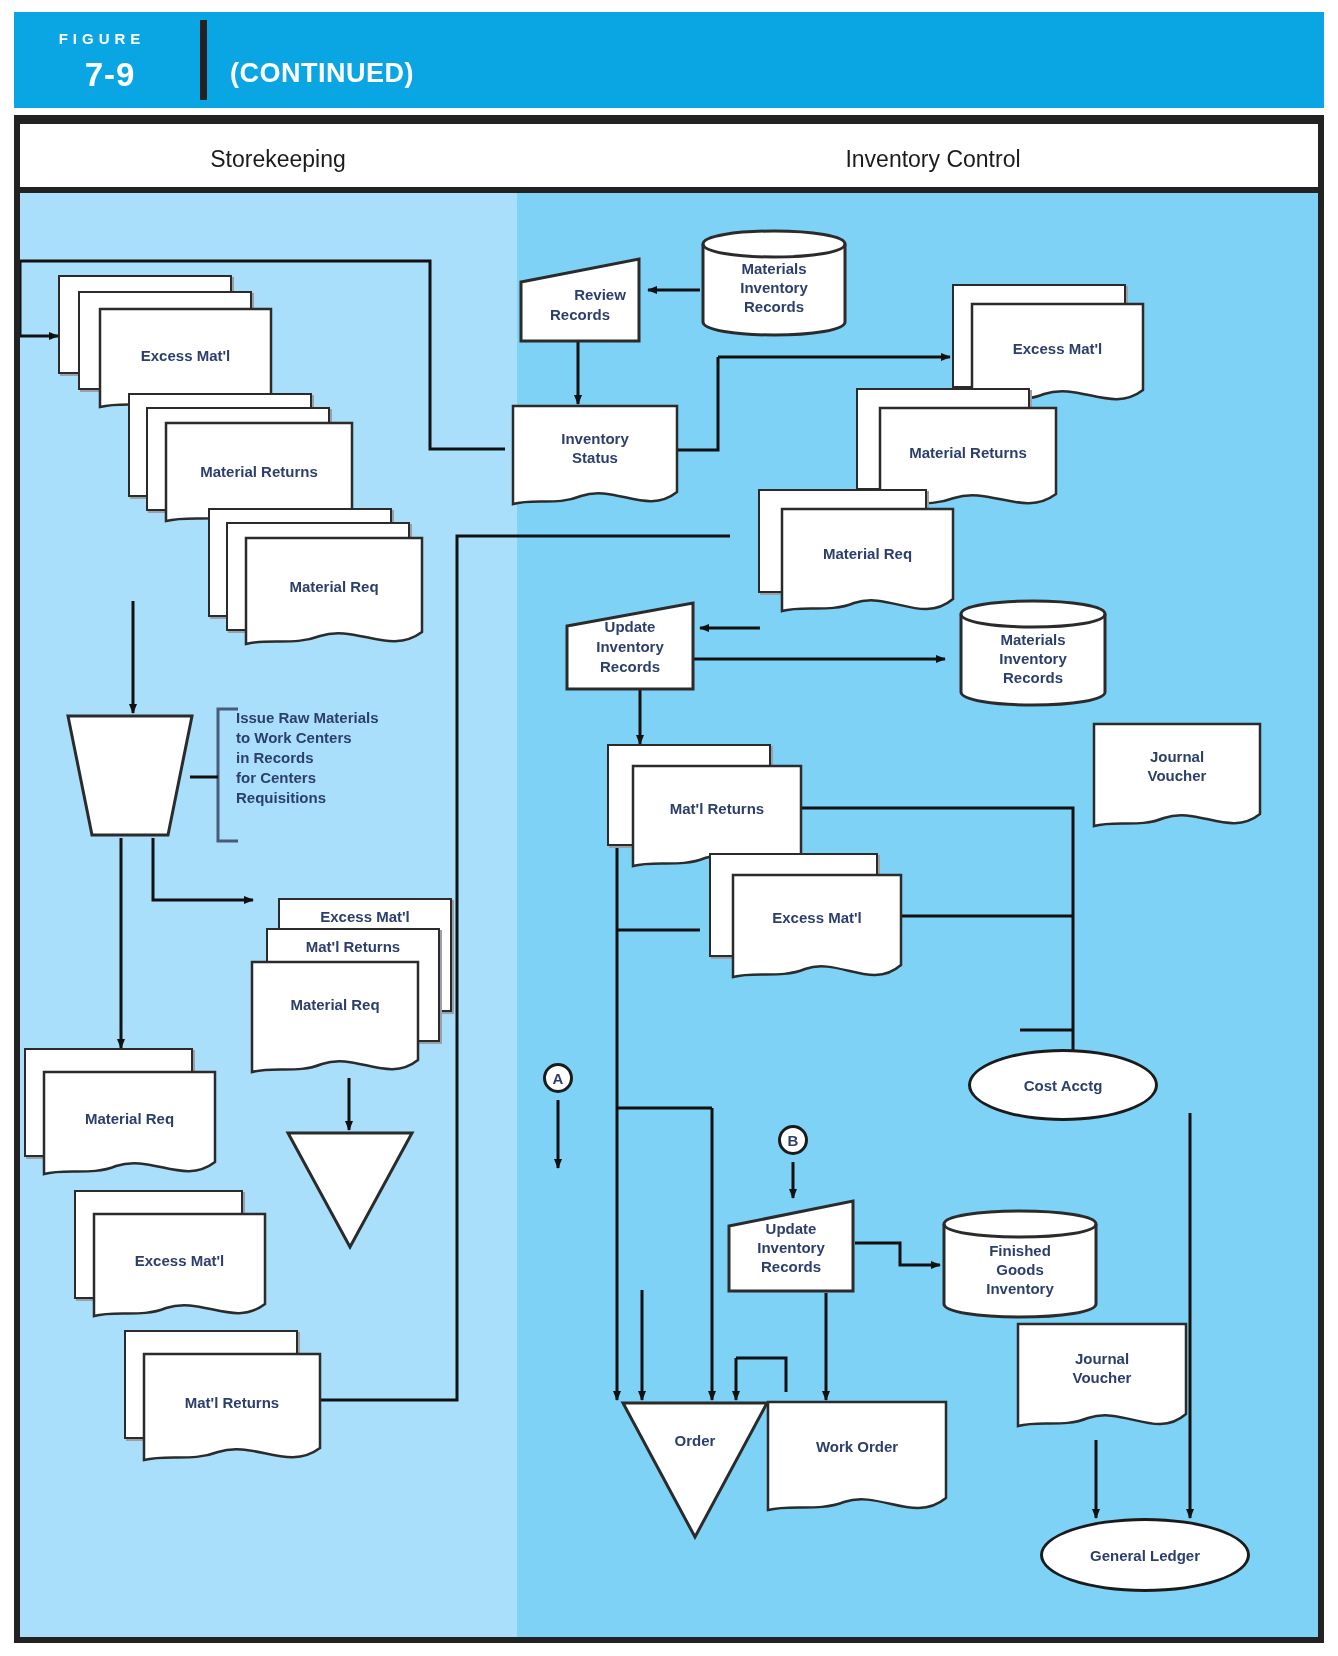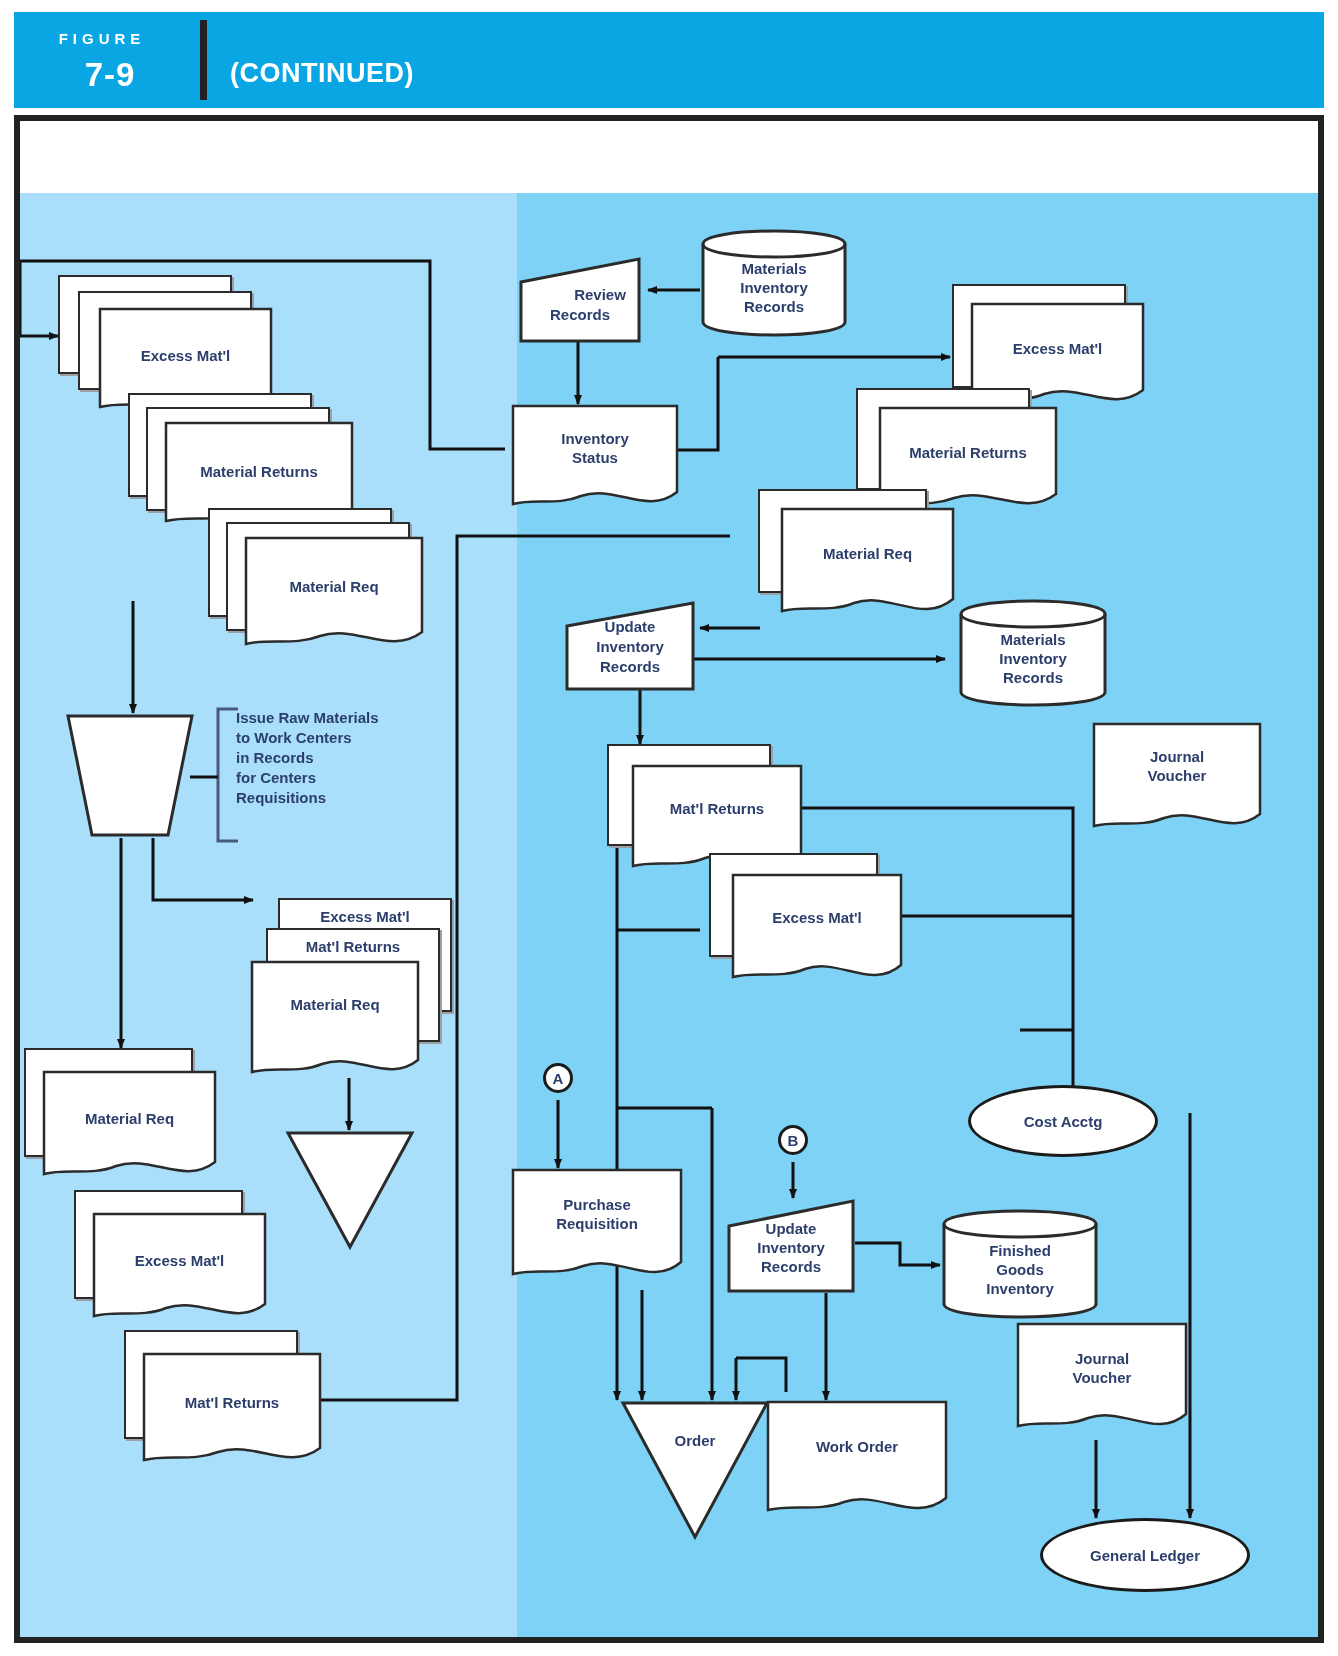--- a/index.html
+++ b/index.html
@@ -97,20 +97,24 @@
 
   <div id="fig-header">
     <div id="fig-num-box">
       <div id="fig-word">FIGURE</div>
       <div id="fig-number">7-9</div>
     </div>
     <div id="fig-divider"></div>
     <div id="fig-title">(CONTINUED)</div>
   </div>
 
+  <div id="col-band">
+    <div class="col-title" id="col-title-store">Storekeeping</div>
+    <div class="col-title" id="col-title-inv">Inventory Control</div>
+  </div>
 
   <div id="pane-store"></div>
   <div id="pane-inv"></div>
 
   <svg id="lines" viewBox="0 0 1338 1656">
     <defs>
       <marker id="ah" markerWidth="10" markerHeight="8" refX="9" refY="4" orient="auto" markerUnits="userSpaceOnUse">
         <path d="M0,0 L10,4 L0,8 Z" fill="#111111"></path>
       </marker>
     </defs>
@@ -381,38 +385,31 @@
   </div>
 
   <div class="conn" style="left:543px;top:1063px;">
     <span>A</span>
   </div>
 
   <div class="conn" style="left:778px;top:1125px;">
     <span>B</span>
   </div>
 
-  <div class="node" style="left:511px;top:1168px;width:172px;height:124px;">
-    <svg width="172" height="124" viewBox="0 0 172 124">
-        <path d="M2,2 H170 V94 C140,120 108,86 72,98 C48,108 24,100 2,106 Z" fill="#ffffff" stroke="#2b2b2b" stroke-width="2.5"></path>
-      </svg>
-    <div class="lbl" style="top:28px;">Purchase</div>
-    <div class="lbl" style="top:47px;">Requisition</div>
-  </div>
 
   <div class="node" style="left:726px;top:1198px;width:130px;height:96px;">
     <svg width="130" height="96" viewBox="0 0 130 96">
         <path d="M3,28 L127,3 L127,93 L3,93 Z" fill="#ffffff" stroke="#2b2b2b" stroke-width="3"></path>
       </svg>
     <div class="lbl" style="top:22px;">Update</div>
     <div class="lbl" style="top:41px;">Inventory</div>
     <div class="lbl" style="top:60px;">Records</div>
   </div>
 
-  <div class="node ellipse" style="left:968px;top:1085px;width:190px;height:72px;">
+  <div class="node ellipse" style="left:968px;top:1049px;width:190px;height:72px;">
     <span>Cost Acctg</span>
   </div>
 
   <div class="node" style="left:941px;top:1208px;width:158px;height:112px;">
     <svg width="158" height="112" viewBox="0 0 158 112">
       <path d="M3,16 C3,8 38,3 79,3 C120,3 155,8 155,16 L155,96 C155,104 120,109 79,109 C38,109 3,104 3,96 Z" fill="#ffffff" stroke="#2b2b2b" stroke-width="3"></path>
       <path d="M3,16 C3,24 38,29 79,29 C120,29 155,24 155,16" fill="none" stroke="#2b2b2b" stroke-width="3"></path>
     </svg>
     <div class="lbl" style="top:34px;">Finished</div>
     <div class="lbl" style="top:53px;">Goods</div>

